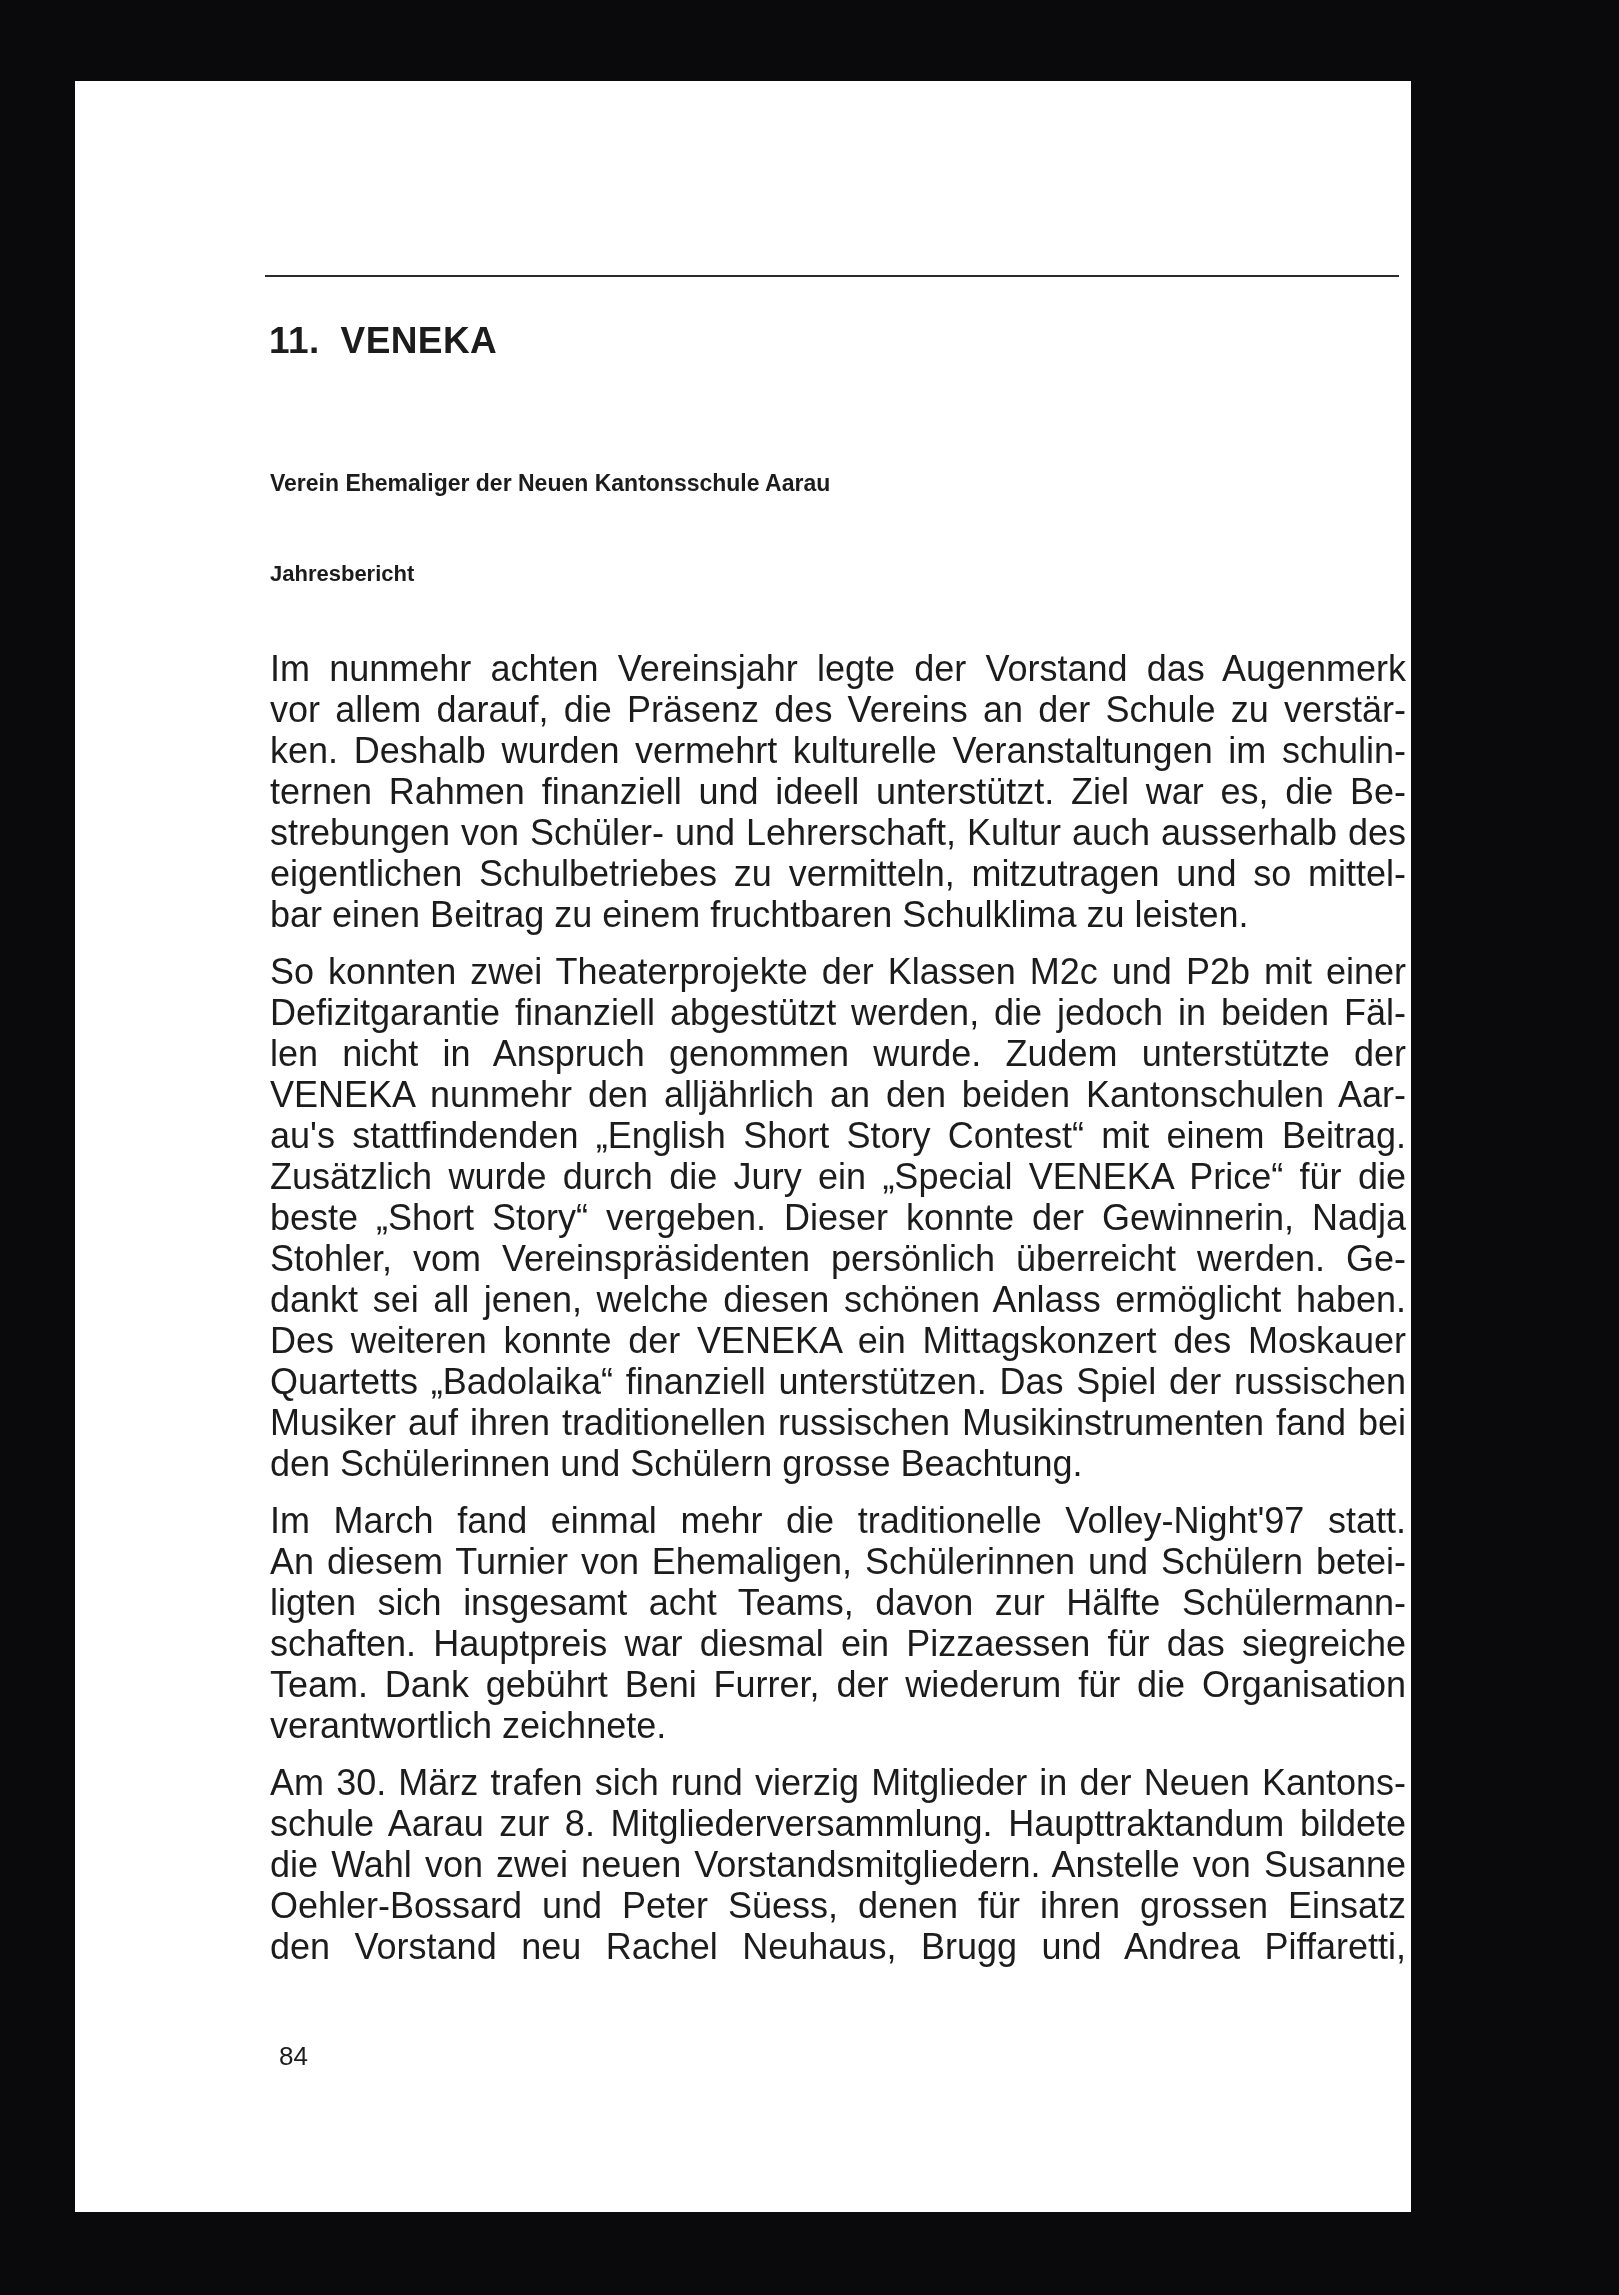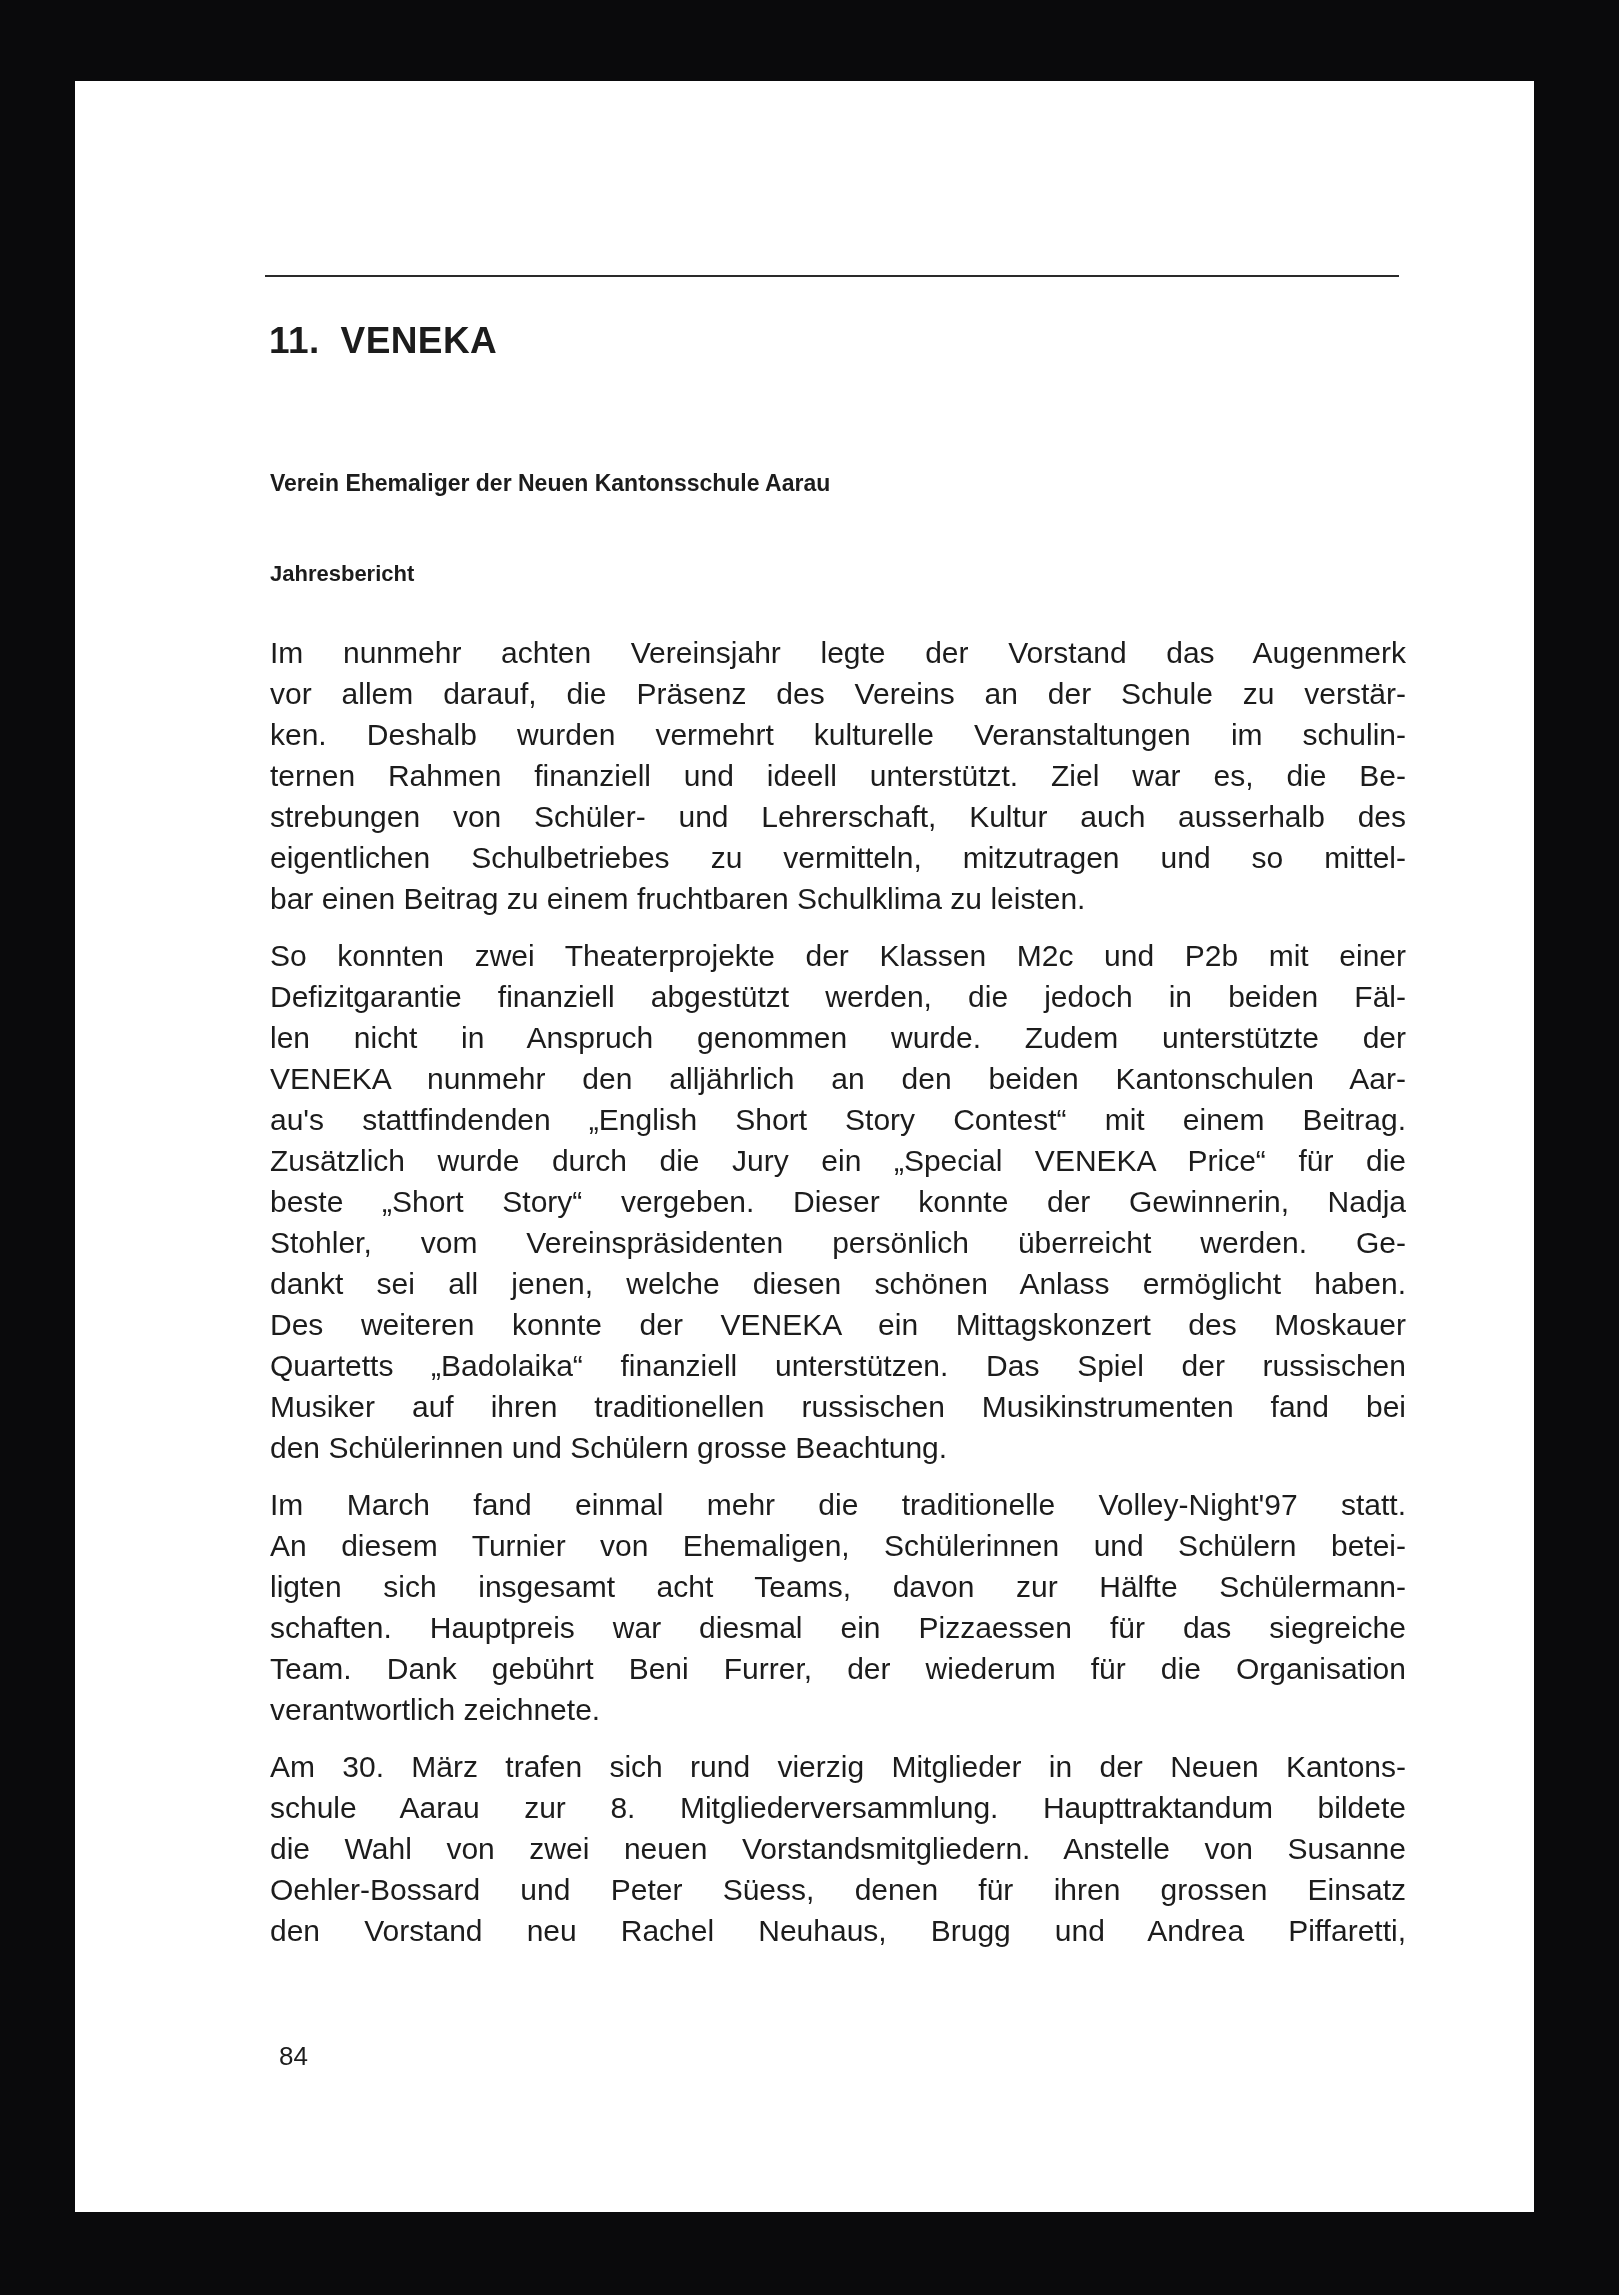--- a/index.html
+++ b/index.html
@@ -7,21 +7,21 @@
     width: 1620px; height: 2295px;
     background: #0a0a0c;
     position: relative;
     overflow: hidden;
     font-family: "Liberation Sans", sans-serif;
     color: #1c1c1c;
   }
   .page {
     position: absolute;
     left: 75px; top: 81px;
-    width: 1459px; height: 2131px;
+    width: 1336px; height: 2131px;
     background: #ffffff;
   }
   .rule {
     position: absolute;
     left: 190px; top: 194px;
     width: 1134px; height: 2.4px;
     background: #2a2a2a;
   }
   .chapter {
     position: absolute;
@@ -46,22 +46,22 @@
     margin: 0;
     font-size: 22px;
     font-weight: bold;
   }
   .body {
     position: absolute;
     left: 195px; top: 551px;
     width: 1136px;
   }
   .para {
-    margin: 0 0 16px 0;
-    font-size: 30px;
+    margin: 16px 0 16px 0;
+    font-size: 36px;
     line-height: 41px;
     text-align: justify;
     -webkit-hyphens: manual;
     hyphens: manual;
   }
   .line {
     display: block;
     text-align: justify;
     text-align-last: justify;
     white-space: nowrap;

